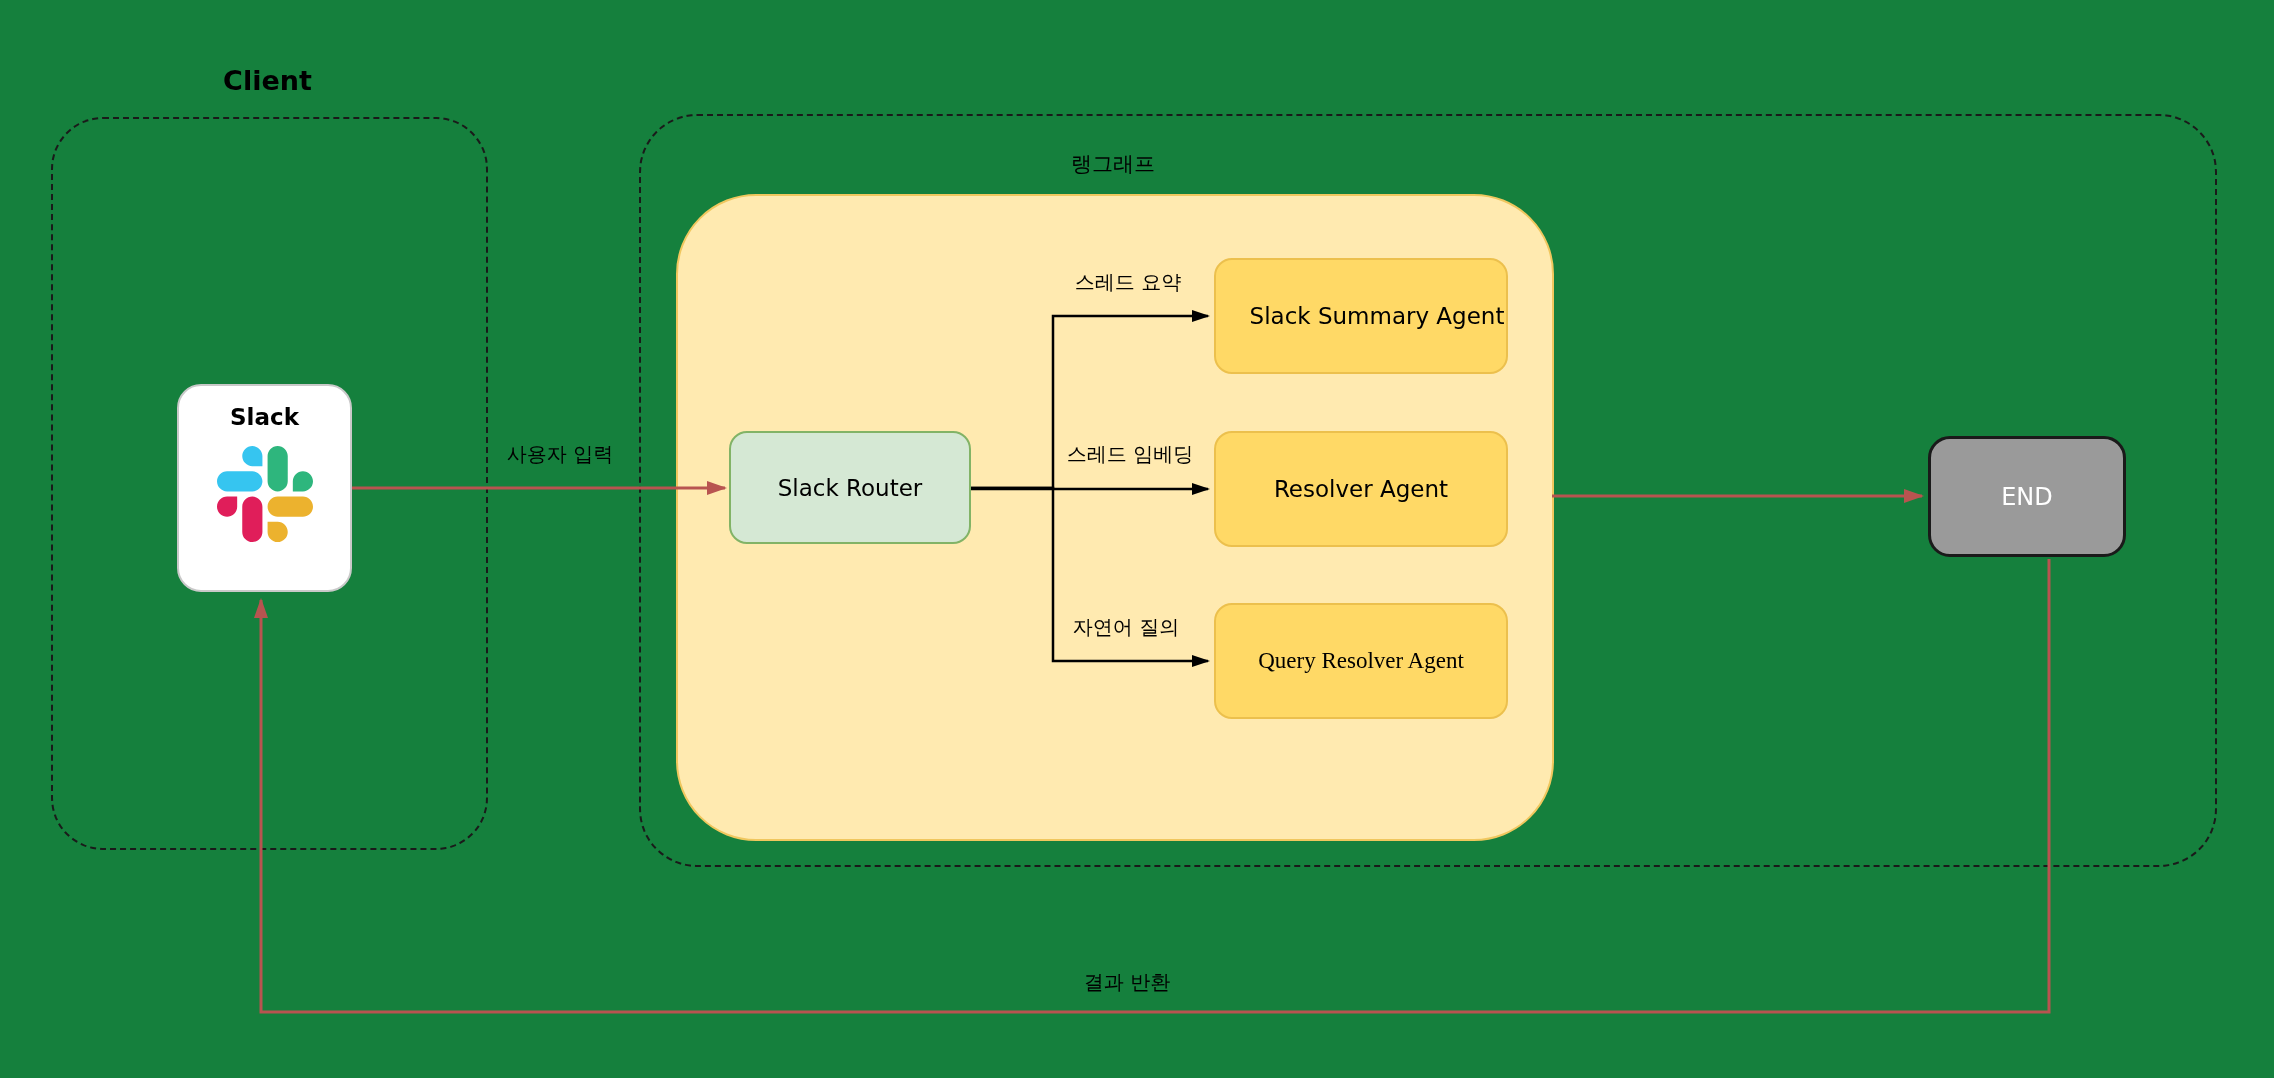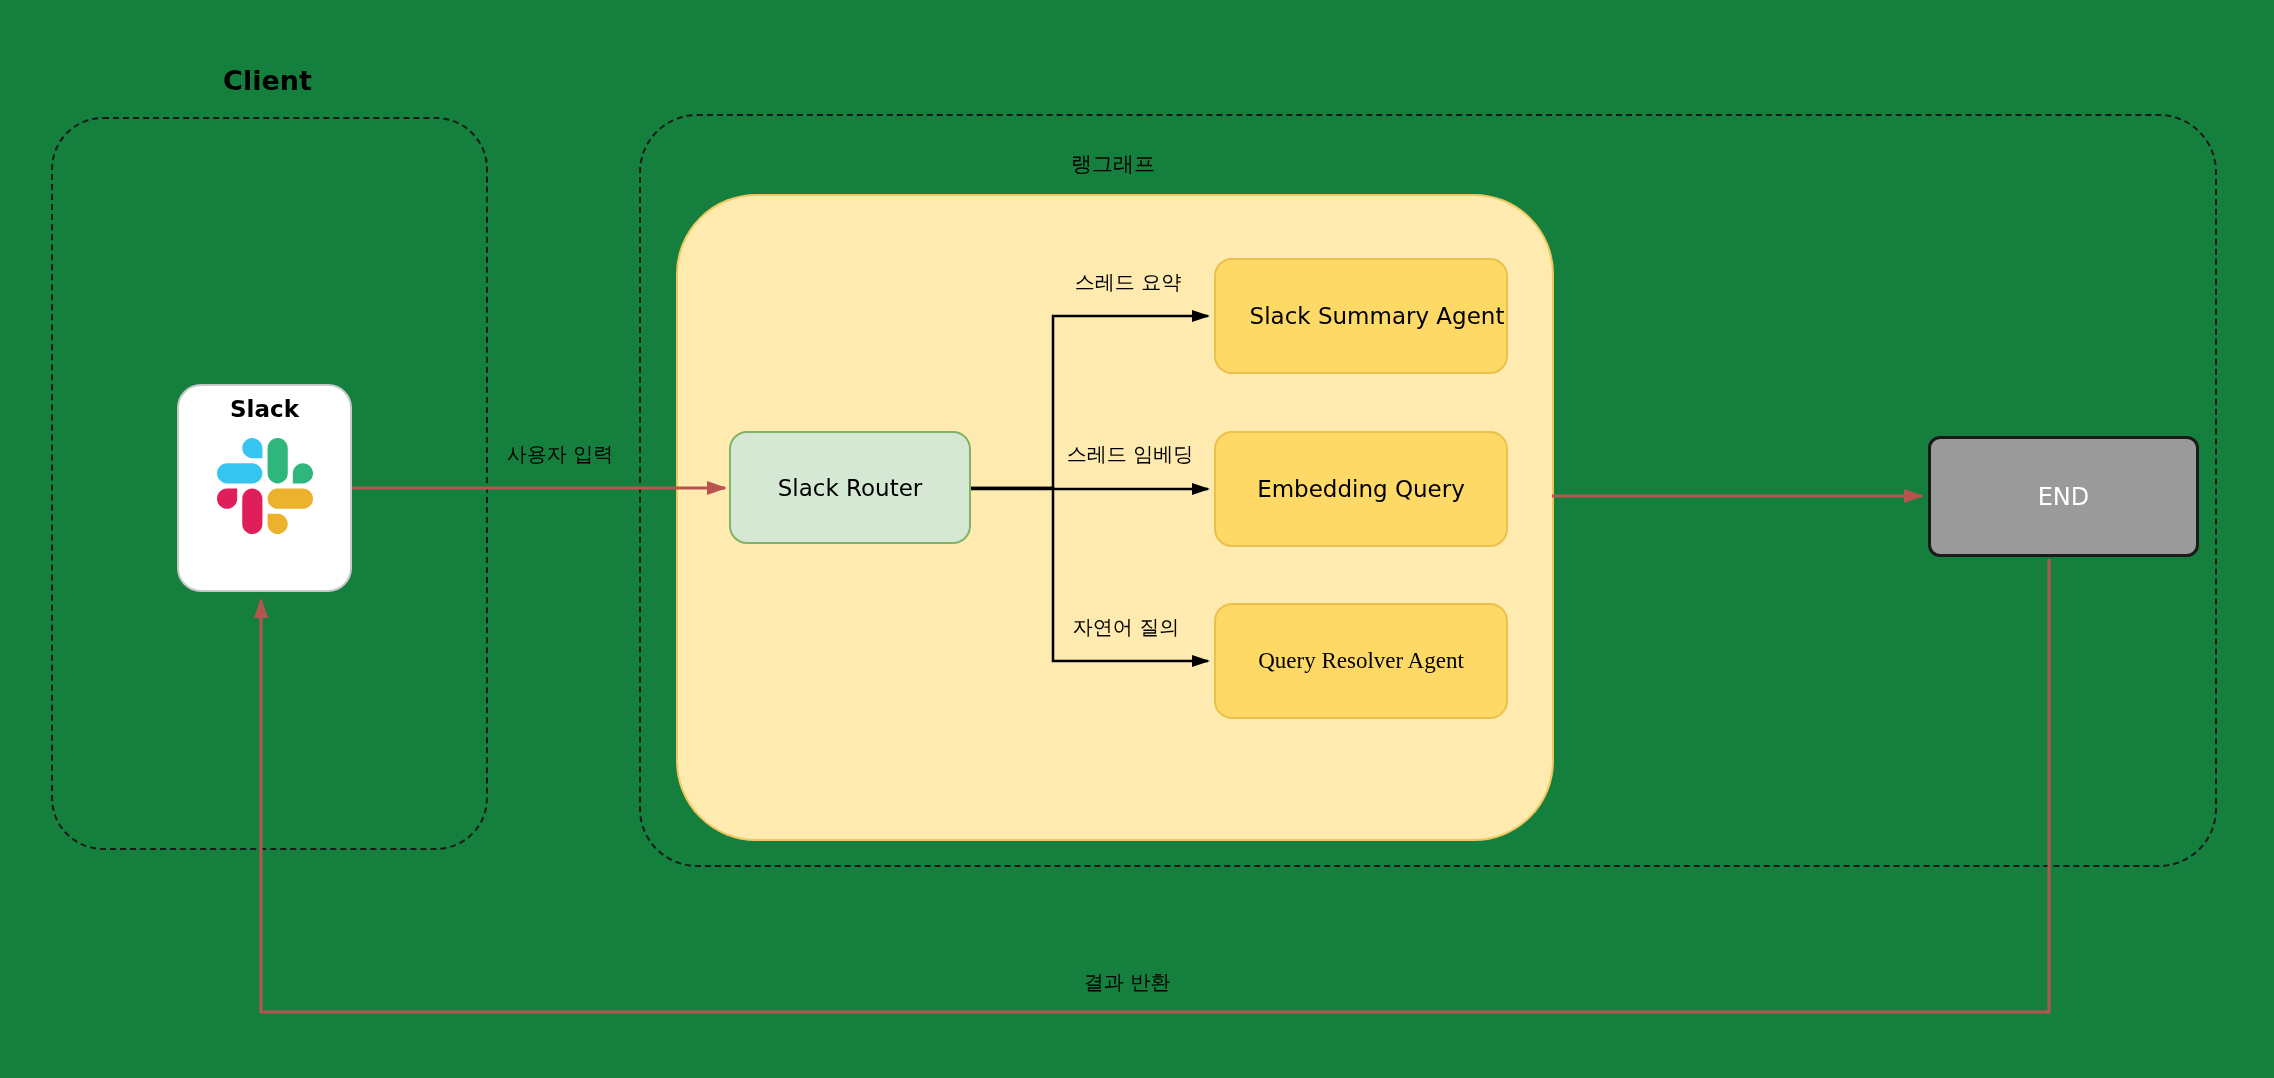--- a/index.html
+++ b/index.html
@@ -30,35 +30,35 @@
   .langgraph{position:absolute;left:676px;top:194px;width:874px;height:643px;border-radius:80px;
     background:var(--langgraph-fill);border:2px solid var(--langgraph-border);z-index:1;}
   .langgraph-title{position:absolute;left:676px;top:150px;width:874px;text-align:center;
     font-size:21px;line-height:28px;z-index:1;}
 
   .node{position:absolute;display:flex;align-items:center;justify-content:center;
     text-align:center;font-size:23px;z-index:3;box-sizing:border-box;}
 
   .slack-node{left:177px;top:384px;width:175px;height:208px;background:#fff;
     border:2px solid #c9c9c9;border-radius:24px;flex-direction:column;justify-content:flex-start;
-    padding-top:10px;}
+    padding-top:18px;}
   .slack-node .slack-label{font-weight:bold;font-size:23px;margin-bottom:16px;}
   .slack-node svg{width:96px;height:96px;display:block;}
 
   .router-node{left:729px;top:431px;width:242px;height:113px;background:var(--router-fill);
     border:2px solid var(--router-border);border-radius:18px;}
 
   .agent-node{width:294px;height:116px;background:var(--agent-fill);
     border:2px solid var(--agent-border);border-radius:18px;left:1214px;}
   .summary-node{top:258px;padding-left:32px;}
   .embedding-node{top:431px;}
   .query-node{top:603px;font-family:Liberation Serif, serif;}
 
-  .end-node{left:1928px;top:436px;width:271px;height:121px;background:var(--end-fill);
-    border:3px solid var(--end-border);border-radius:12px;color:#ffffff;font-size:24px;}
+  .end-node{left:1928px;top:436px;width:198px;height:121px;background:var(--end-fill);
+    border:3px solid var(--end-border);border-radius:22px;color:#ffffff;font-size:24px;}
 
   .edges-layer{position:absolute;left:0;top:0;width:2274px;height:1078px;z-index:2;}
   .edge-red{stroke:var(--arrow-red);stroke-width:3;fill:none;}
   .edge-black{stroke:var(--arrow-black);stroke-width:2.5;fill:none;}
   .marker-red{fill:var(--arrow-red);}
   .marker-black{fill:var(--arrow-black);}
 
   .edge-label{position:absolute;width:240px;text-align:center;font-size:20px;line-height:28px;z-index:4;}
   .lbl-user-input{left:440px;top:440px;}
   .lbl-thread-summary{left:1008px;top:268px;}
@@ -118,21 +118,21 @@
 
   <div class="node router-node">
     <span>Slack Router</span>
   </div>
 
   <div class="node agent-node summary-node">
     <span>Slack Summary Agent</span>
   </div>
 
   <div class="node agent-node embedding-node">
-    <span>Embedding Query</span>
+    <span>Resolver Agent</span>
   </div>
 
   <div class="node agent-node query-node">
     <span>Query Resolver Agent</span>
   </div>
 
   <div class="node end-node">
     <span>END</span>
   </div>
 

